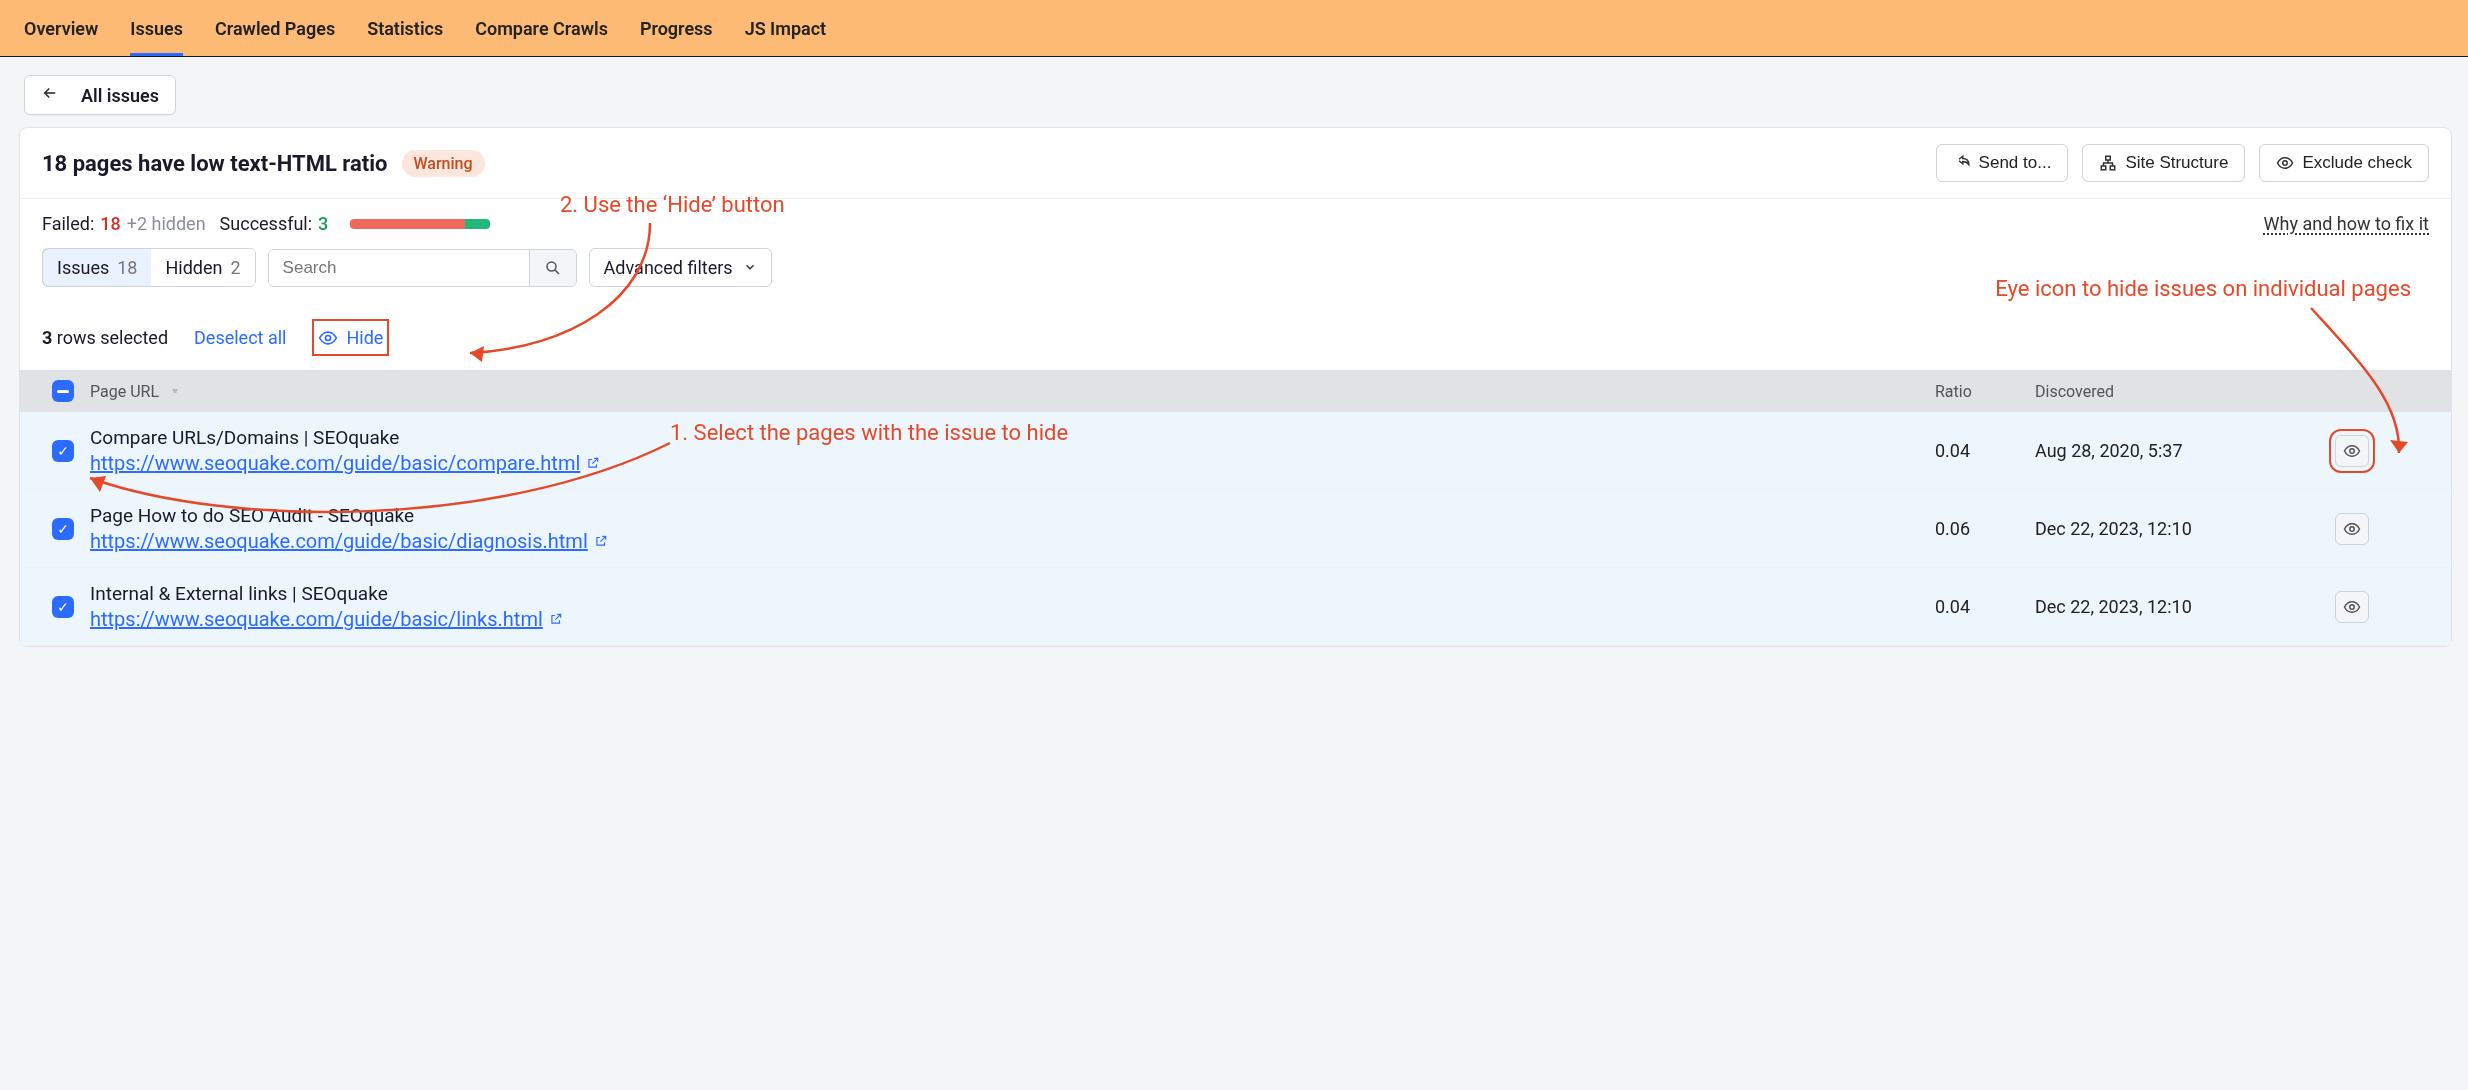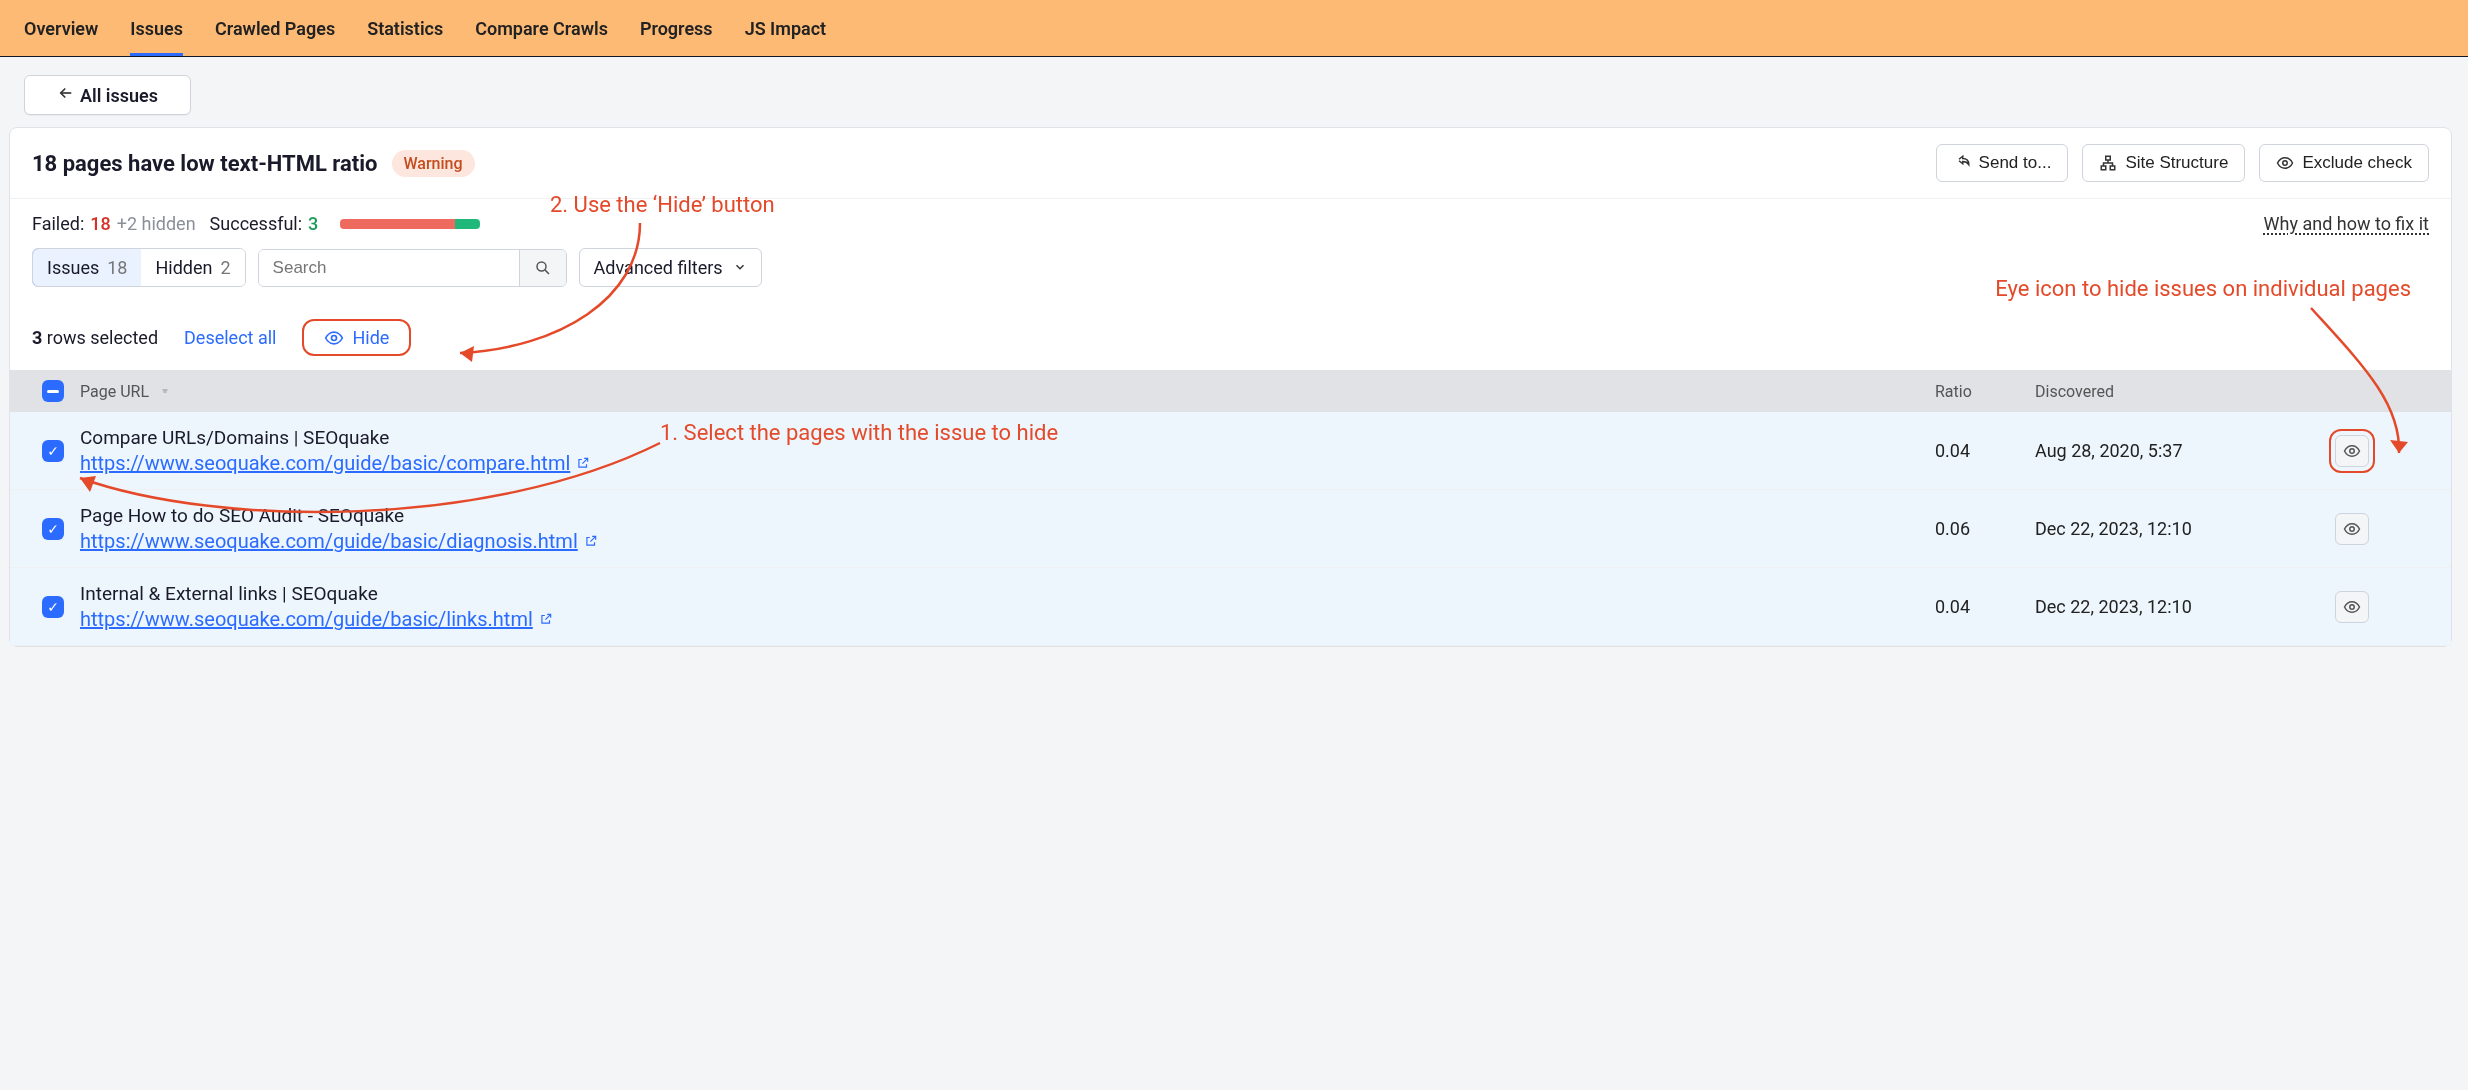--- a/index.html
+++ b/index.html
@@ -25,33 +25,33 @@
     cursor: pointer;
     border-bottom: 3px solid transparent;
   }
   .tab.active { border-bottom-color: #2b6bff; }
 
   
   .chip-row { padding: 18px 24px 12px 24px; }
   .chip {
     display: inline-flex;
     align-items: center;
-    gap: 5px;
-    padding: 8px 32px;
+    gap: 22px;
+    padding: 8px 16px;
     background: #fff;
     border: 1px solid #d0d3da;
     border-radius: 6px;
     box-shadow: 0 1px 0 rgba(0,0,0,.04);
     cursor: pointer;
     font-weight: 600;
   }
 
   
   .card {
-    margin: 0 16px 24px 9px;
+    margin: 0 16px 24px 19px;
     background: #fff;
     border: 1px solid #e0e2e8;
     border-radius: 8px;
   }
 
   
   .card-head {
     display: flex;
     align-items: center;
     padding: 16px 22px;
@@ -174,23 +174,23 @@
     padding: 14px 22px;
     position: relative;
   }
   .selbar .bold { font-weight: 700; }
   .linklike { color: #2b6bff; cursor: pointer; }
   .hide-box {
     display: inline-flex;
     align-items: center;
     gap: 8px;
     color: #2b6bff;
-    padding: 6px 20px;
+    padding: 6px 4px;
     border: 2.5px solid #e44a2a;
-    border-radius: 12px;
+    border-radius: 0;
     cursor: pointer;
   }
 
   
   .thead {
     display: grid;
     grid-template-columns: 54px 1fr 100px 300px 100px;
     align-items: center;
     background: #e0e2e6;
     padding: 10px 16px;

